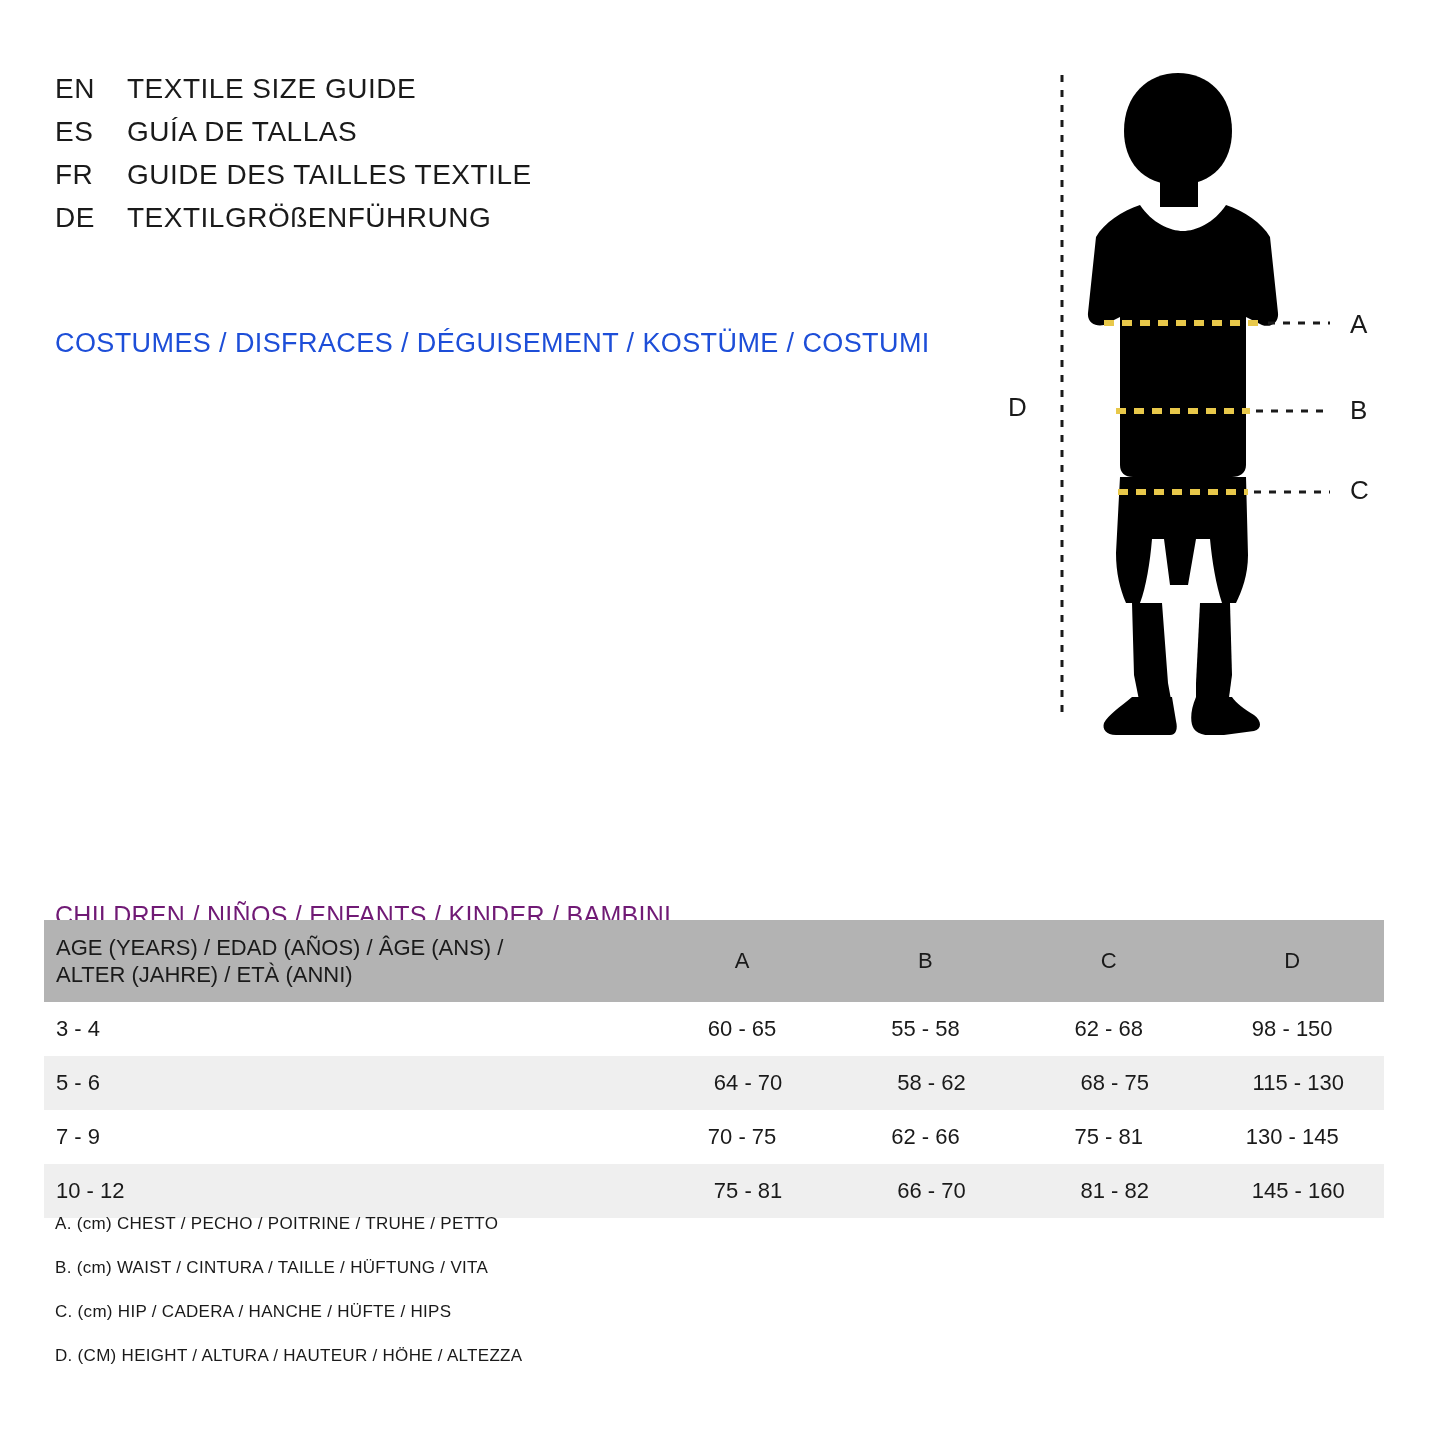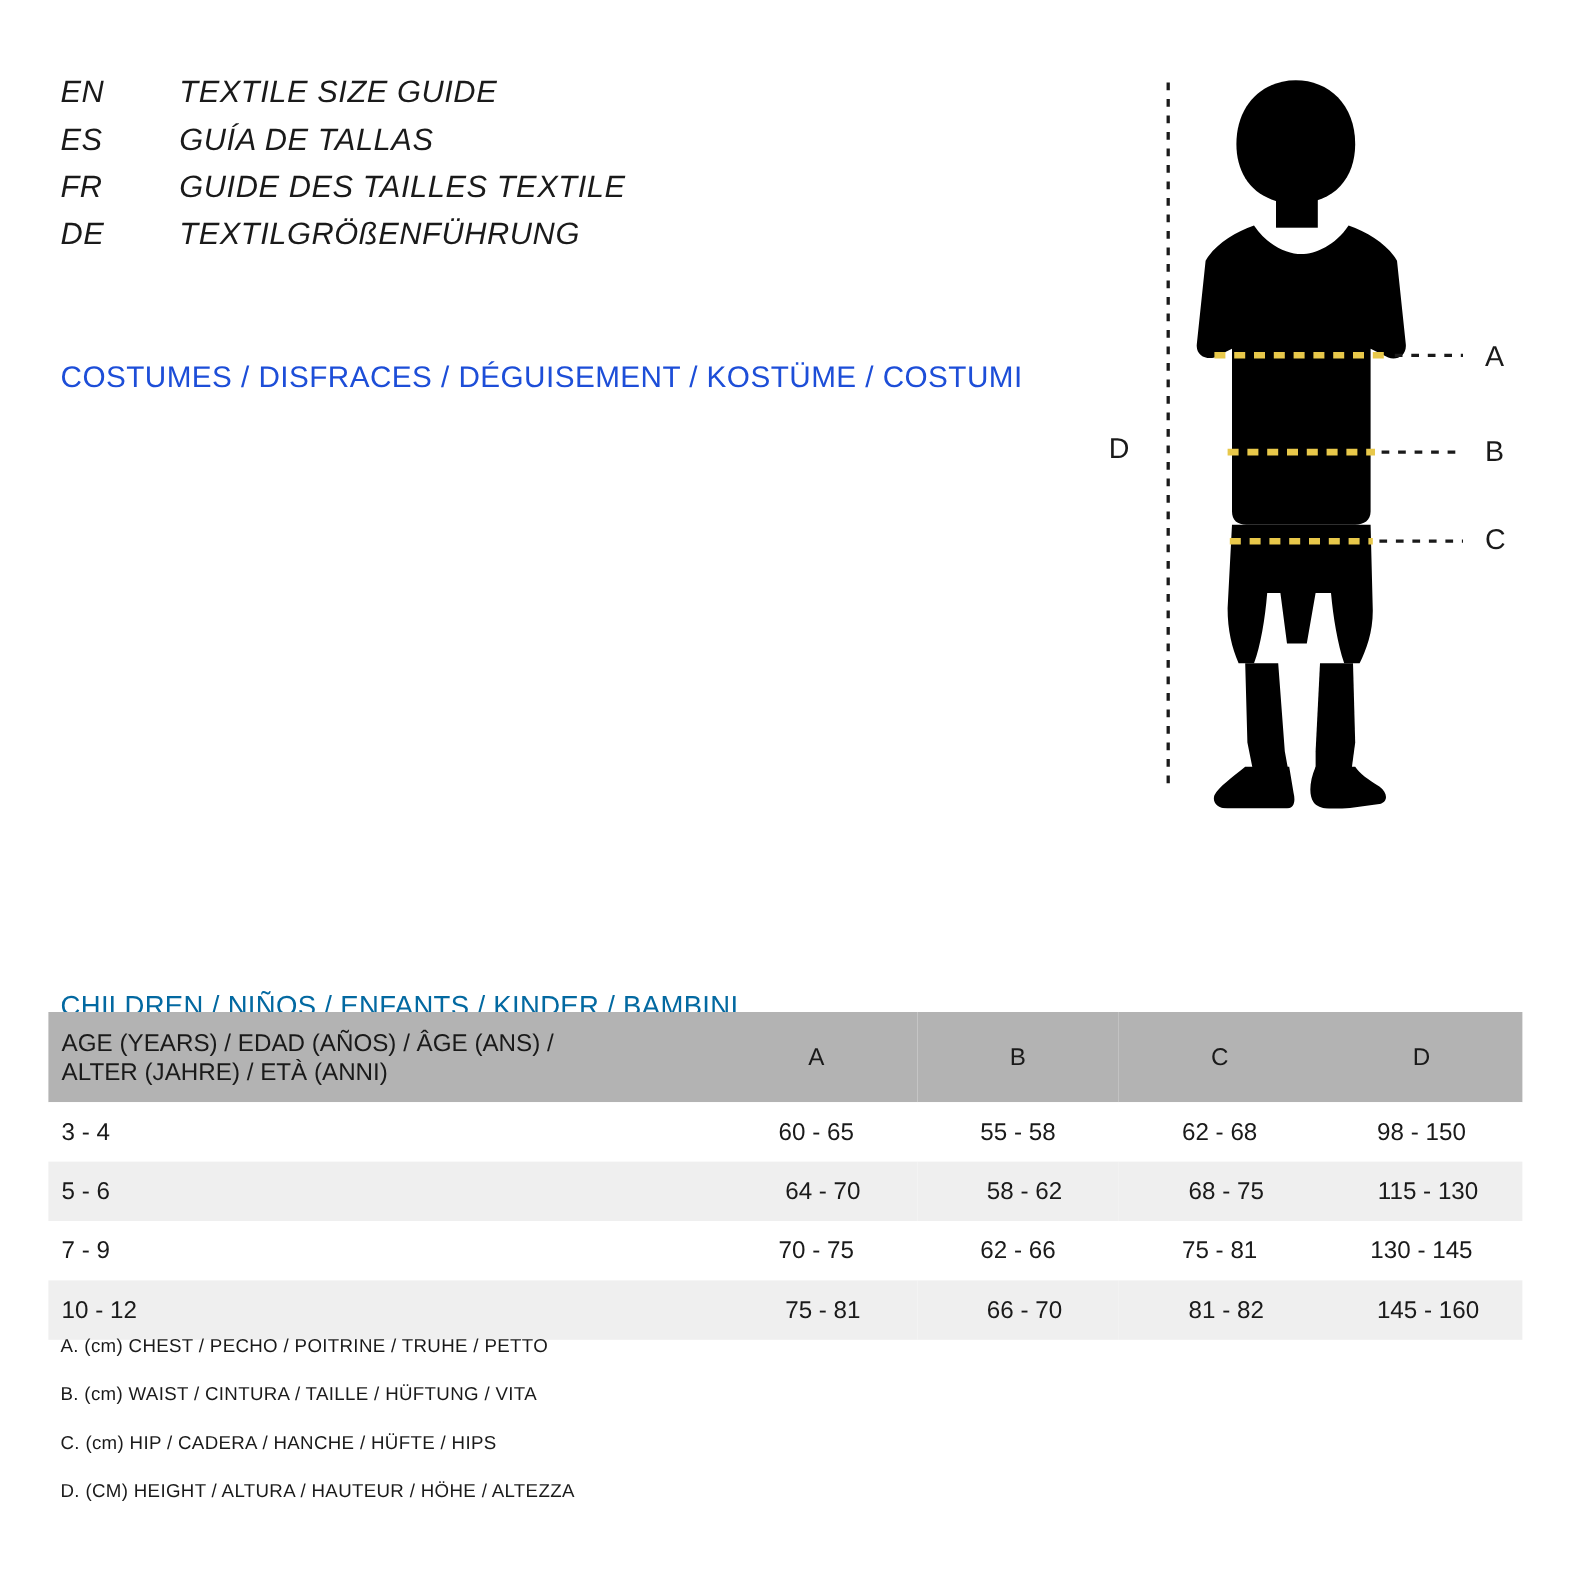--- a/index.html
+++ b/index.html
@@ -23,35 +23,33 @@
 
   
   .lang-block {
     position: absolute;
     left: 55px;
     top: 62px;
     width: 950px;
   }
   .lang-row {
     display: flex;
-    align-items: center;
+    align-items: flex-end;
     height: 43px;
-    font-style: italic;
   }
   .lang-code {
     width: 72px;
     font-size: 28px;
     letter-spacing: 0.5px;
     color: #1a1a1a;
   }
   .lang-text {
     font-size: 28px;
     letter-spacing: 0.5px;
     color: #1a1a1a;
-    margin-left: 36px;
   }
   .costumes-line {
     position: absolute;
     left: 55px;
     top: 328px;
     font-size: 27px;
     font-weight: normal;
     letter-spacing: 0.4px;
     color: #1d4ed8;
   }
@@ -80,21 +78,21 @@
   .label-c { left: 350px; top: 420px; }
   .label-d { left: 8px;   top: 337px; }
 
   
   .children-title {
     position: absolute;
     left: 55px;
     top: 901px;
     font-size: 25px;
     letter-spacing: 0.3px;
-    color: #0369a1;
+    color: #701a75;
   }
   table.size-table {
     position: absolute;
     left: 44px;
     top: 920px;
     width: 1340px;
     border-collapse: collapse;
     font-size: 22px;
     color: #1a1a1a;
   }

